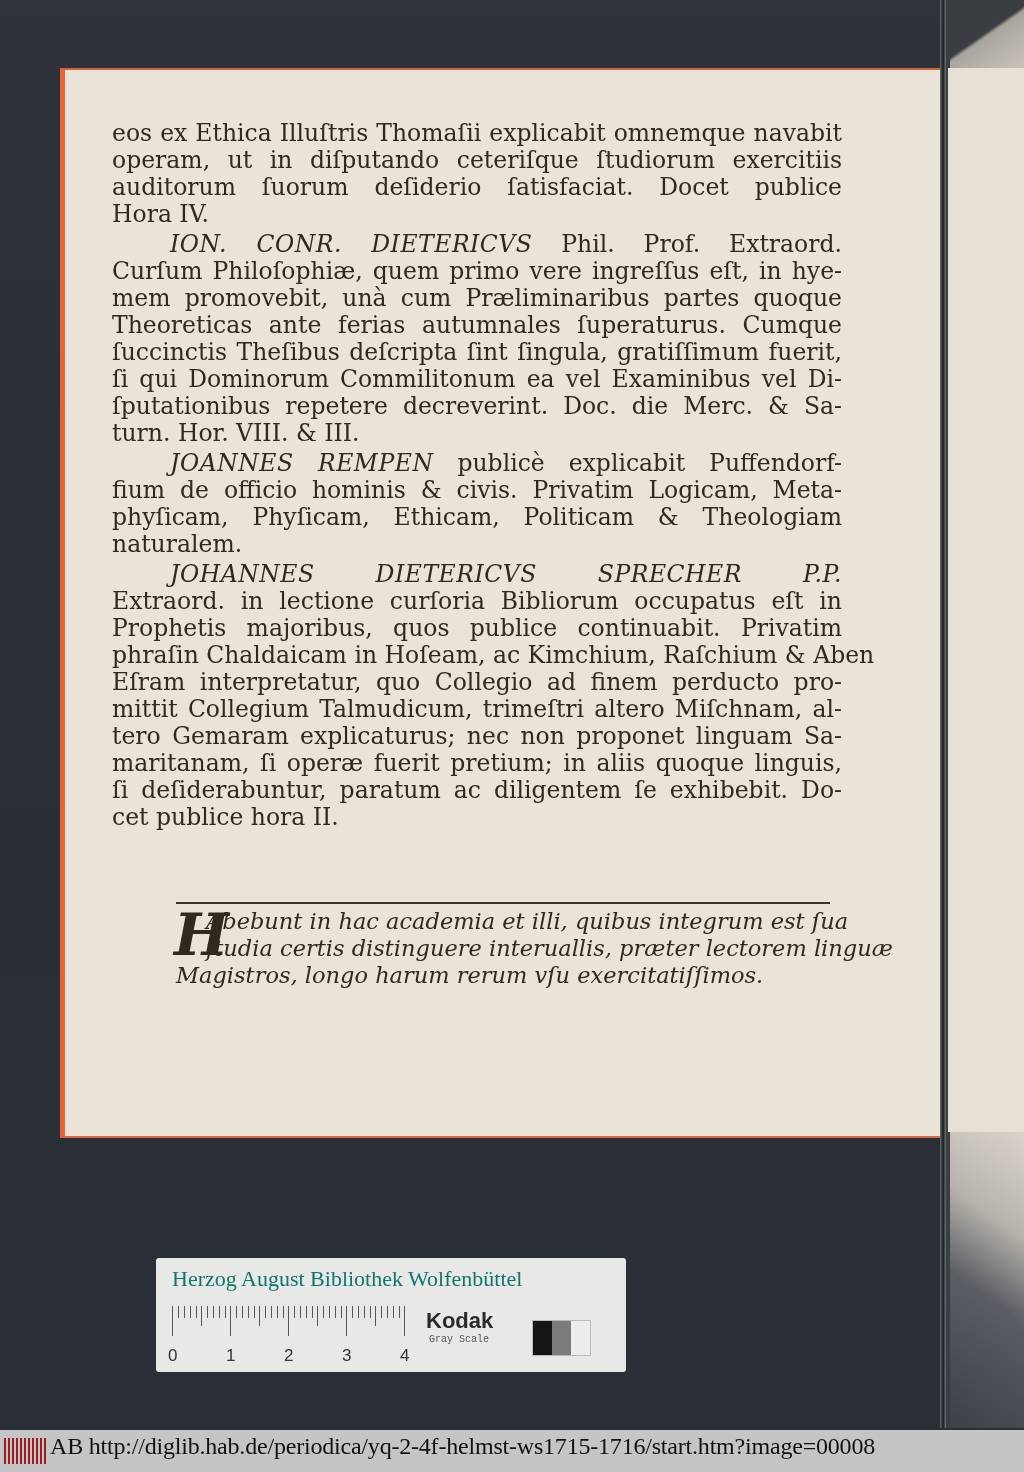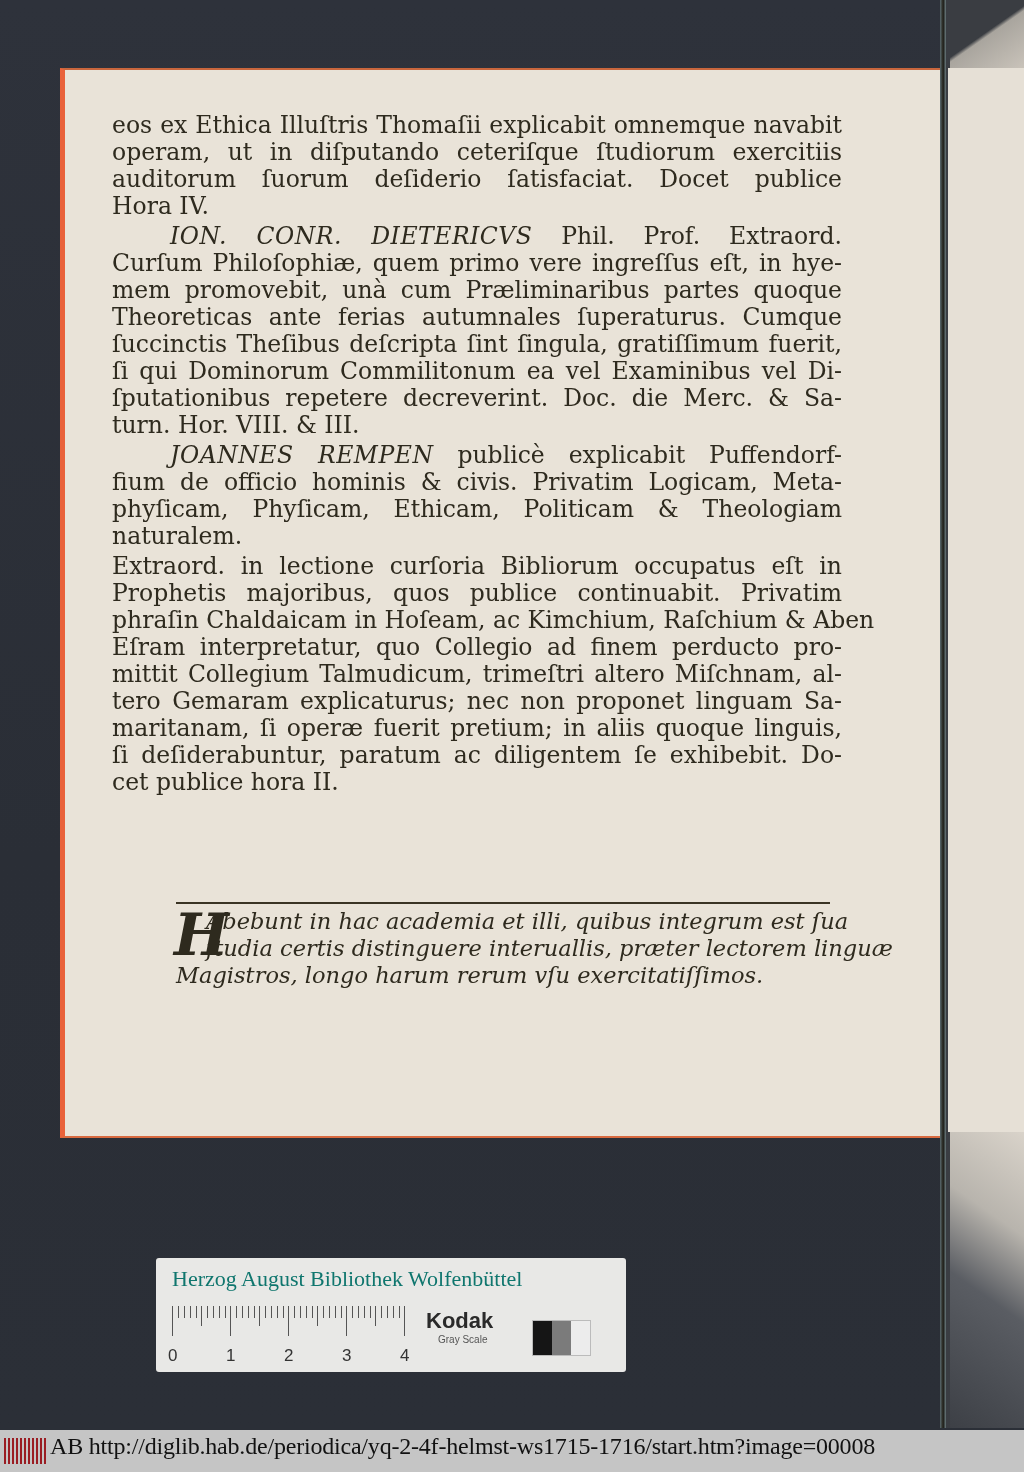--- a/index.html
+++ b/index.html
@@ -34,21 +34,21 @@
   }
   .page {
     position: absolute; left: 60px; top: 68px; width: 880px; height: 1070px;
     background: #e9e3d8;
     border-left: 5px solid #e9623a;
     border-top: 2px solid #c8663d;
     border-bottom: 2px solid #d86a3f;
     box-sizing: border-box;
   }
   .text-block {
-    position: absolute; left: 112px; top: 112px; width: 730px;
+    position: absolute; left: 112px; top: 120px; width: 730px;
     color: #2e2a1e;
     font-size: 23.5px; line-height: 27px;
     text-align: justify;
   }
   .para { margin: 0 0 3px 0; }
   .para .line { display: block; text-align: justify; text-align-last: justify; white-space: nowrap; }
   .para .line.last { text-align-last: left; }
   .indent { padding-left: 58px; }
   .name-caps { font-style: italic; letter-spacing: 0.5px; }
   .rule {
@@ -81,21 +81,21 @@
   .tick { position: absolute; top: 0; width: 1px; background: #555; }
   .ruler-num {
     position: absolute; top: 40px; font-family: "Liberation Sans", sans-serif;
     font-size: 17px; color: #333;
   }
   .kodak {
     position: absolute; left: 270px; top: 50px; font-family: "Liberation Sans", sans-serif;
     font-weight: bold; font-size: 22px; color: #2a2a2a;
   }
   .kodak-sub {
-    position: absolute; left: 282px; top: 76px; font-family: Liberation Sans, sans-serif;
+    position: absolute; left: 273px; top: 76px; font-family: Liberation Mono, monospace;
     font-size: 10px; color: #555;
   }
   .swatches { position: absolute; left: 376px; top: 62px; height: 34px; display: flex; border: 1px solid #bbb; }
   .swatch { width: 19px; height: 34px; }
   .url-bar {
     position: absolute; left: 0; top: 1430px; width: 1024px; height: 42px;
     background: #c5c5c5;
   }
   .url-logo {
     position: absolute; left: 4px; top: 8px; width: 44px; height: 26px;
@@ -138,20 +138,21 @@
   </div>
 
   <div class="para">
     <span class="line indent"><span class="name-caps">JOANNES REMPEN</span> <span>publicè explicabit Puffendorf-</span></span>
     <span class="line">fium de officio hominis &amp; civis. Privatim Logicam, Meta-</span>
     <span class="line">phyſicam, Phyſicam, Ethicam, Politicam &amp; Theologiam</span>
     <span class="line last">naturalem.</span>
   </div>
 
   <div class="para">
+    <span class="line indent name-caps">JOHANNES DIETERICVS SPRECHER P.P.</span>
     <span class="line">Extraord. in lectione curſoria Bibliorum occupatus eſt in</span>
     <span class="line">Prophetis majoribus, quos publice continuabit. Privatim</span>
     <span class="line">phraſin Chaldaicam in Hoſeam, ac Kimchium, Raſchium &amp; Aben</span>
     <span class="line">Eſram interpretatur, quo Collegio ad finem perducto pro-</span>
     <span class="line">mittit Collegium Talmudicum, trimeſtri altero Miſchnam, al-</span>
     <span class="line">tero Gemaram explicaturus; nec non proponet linguam Sa-</span>
     <span class="line">maritanam, ſi operæ fuerit pretium; in aliis quoque linguis,</span>
     <span class="line">ſi deſiderabuntur, paratum ac diligentem ſe exhibebit. Do-</span>
     <span class="line last">cet publice hora II.</span>
   </div>

